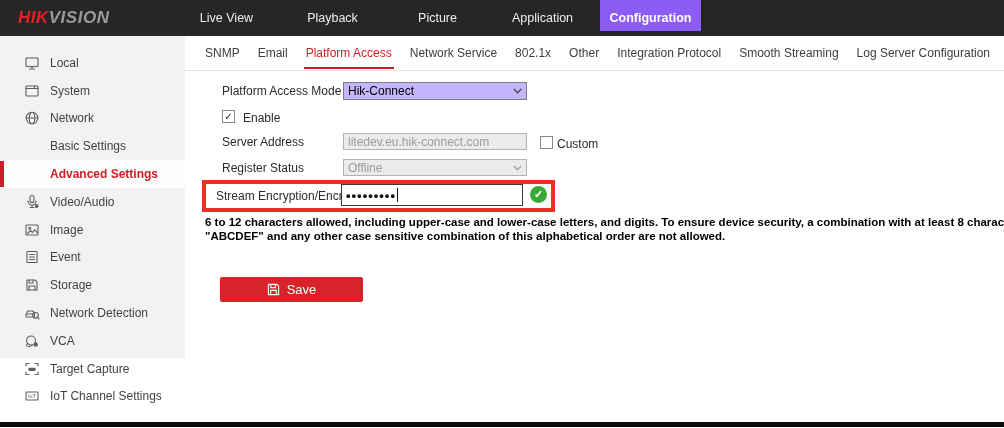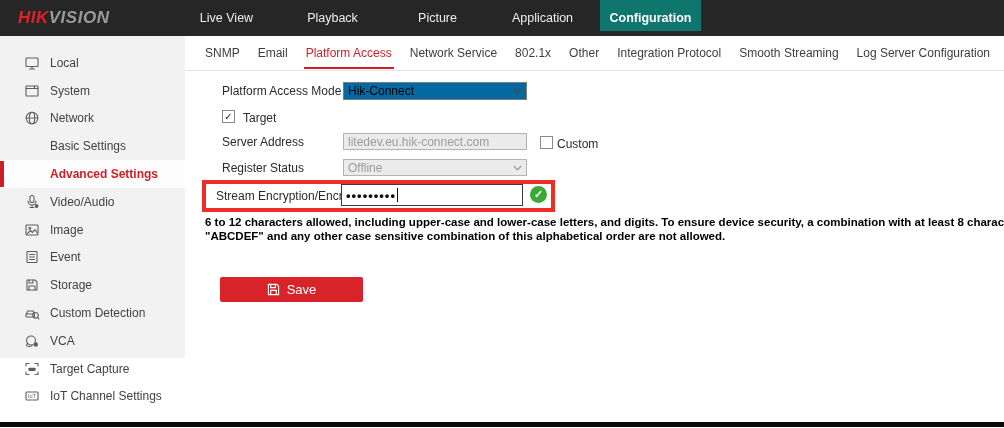--- a/index.html
+++ b/index.html
@@ -7,21 +7,21 @@
         font-family:"Liberation Sans",sans-serif;-webkit-font-smoothing:antialiased;}
 
   
   .topbar{position:absolute;left:0;top:0;width:1004px;height:36px;background:#262626;}
   .logo{position:absolute;left:18px;top:0;height:36px;line-height:36px;
         font-style:italic;font-weight:bold;font-size:17px;letter-spacing:.5px;}
   .logo .hik{color:#e02128;}
   .logo .vision{color:#9a9a9a;}
   .menu-item{position:absolute;top:0;height:31px;line-height:36px;text-align:center;
              color:#ededed;font-size:12.5px;cursor:default;}
-  .menu-item.active{background:#0f766e;color:#fff;font-weight:bold;}
+  .menu-item.active{background:#8b5cf6;color:#fff;font-weight:bold;}
 
   
   .sidebar{position:absolute;left:0;top:36px;width:185px;height:322px;background:#f2f2f2;
            padding-top:13px;box-sizing:border-box;}
   .side-row{position:relative;height:27.8px;display:flex;align-items:center;color:#424242;font-size:12px;}
   .side-row .sicon{position:absolute;left:24px;width:16px;height:16px;display:flex;align-items:center;}
   .side-row .slabel{position:absolute;left:50px;white-space:nowrap;}
   .side-row.active{background:#fdfdfd;}
   .side-row.active .slabel{color:#cc1f27;font-weight:bold;}
   .side-row.active .active-bar{position:absolute;left:0;top:1px;bottom:1px;width:4px;background:#cc1f27;}
@@ -34,21 +34,21 @@
   .tab{position:relative;margin-right:14px;padding:0 2px;font-size:12px;color:#3d3d3d;
        display:flex;align-items:center;white-space:nowrap;cursor:default;}
   .tab.active{color:#cc1f27;font-weight:normal;}
   .tab.active::after{content:"";position:absolute;left:0;right:0;bottom:1px;height:2.5px;background:#cc1f27;}
 
   .frow{position:absolute;left:0;height:18px;}
   .flabel{position:absolute;left:37px;top:50%;transform:translateY(-50%);
           font-size:12px;color:#2b2b2b;white-space:nowrap;}
   .field{position:absolute;left:158px;width:184px;box-sizing:border-box;height:18px;
          font-size:12px;display:flex;align-items:center;padding:0 4px;}
-  .select{background:#0369a1;border:1px solid #7d7d7d;color:#000;justify-content:space-between;}
+  .select{background:#c4b5fd;border:1px solid #7d7d7d;color:#000;justify-content:space-between;}
   .field.disabled{background:#ebebeb;border:1px solid #b3b3b3;color:#9c9c9c;}
   .chev svg{display:block;}
 
   .checkbox{position:absolute;width:11px;height:11px;background:#fff;border:1px solid #8a8a8a;
             box-sizing:content-box;display:flex;align-items:center;justify-content:center;
             font-size:10px;color:#222;line-height:11px;}
   .cb-label{position:absolute;font-size:12px;color:#2b2b2b;white-space:nowrap;}
 
   
   .hl-box{position:absolute;left:17px;top:144px;width:353px;height:32px;border:4px solid #ee2e24;
@@ -174,21 +174,21 @@
 
     <div class="side-row">
       <span class="sicon">
         <svg width="16" height="16" viewBox="0 0 16 16">
             <path d="M2.5 9l1.2-3h5.6l1.2 3"></path>
             <rect x="2" y="9" width="8.5" height="3" rx="0.5"></rect>
             <circle cx="11.5" cy="10.3" r="2.8"></circle>
             <path d="M13.5 12.3L15 13.8"></path>
           </svg>
       </span>
-      <span class="slabel">Custom Detection</span>
+      <span class="slabel">Network Detection</span>
     </div>
 
     <div class="side-row">
       <span class="sicon">
         <svg width="16" height="16" viewBox="0 0 16 16">
             <circle cx="7" cy="7.5" r="4.5"></circle>
             <path d="M3.6 10.5c-1.2 1-1.4 2-.4 2.6 1 .6 3 .4 5-.6"></path>
             <circle cx="11.8" cy="11.5" r="2.2" fill="#5f5f5f" stroke="none"></circle>
           </svg>
       </span>
@@ -258,21 +258,21 @@
               <path d="M0.8 1l3.7 3.7L8.2 1" stroke="#4a4a4a" stroke-width="1.4" fill="none"></path>
             </svg>
         </span>
       </div>
     </div>
 
     <div class="frow" style="top:73px;width:819px;height:15px;">
       <span class="checkbox" style="left:37px;top:1px;">
         <span>✓</span>
       </span>
-      <span class="cb-label" style="left:58px;top:2px;">Target</span>
+      <span class="cb-label" style="left:58px;top:2px;">Enable</span>
     </div>
 
     <div class="frow" style="top:97px;width:819px;height:17px;text-align:center;">
       <span class="flabel">Server Address</span>
       <div class="field disabled" style="height:17px;">
         <span>litedev.eu.hik-connect.com</span>
       </div>
       <span class="checkbox" style="left:355px;top:3px;">
         <span style="visibility: hidden;">✓</span>
       </span>

